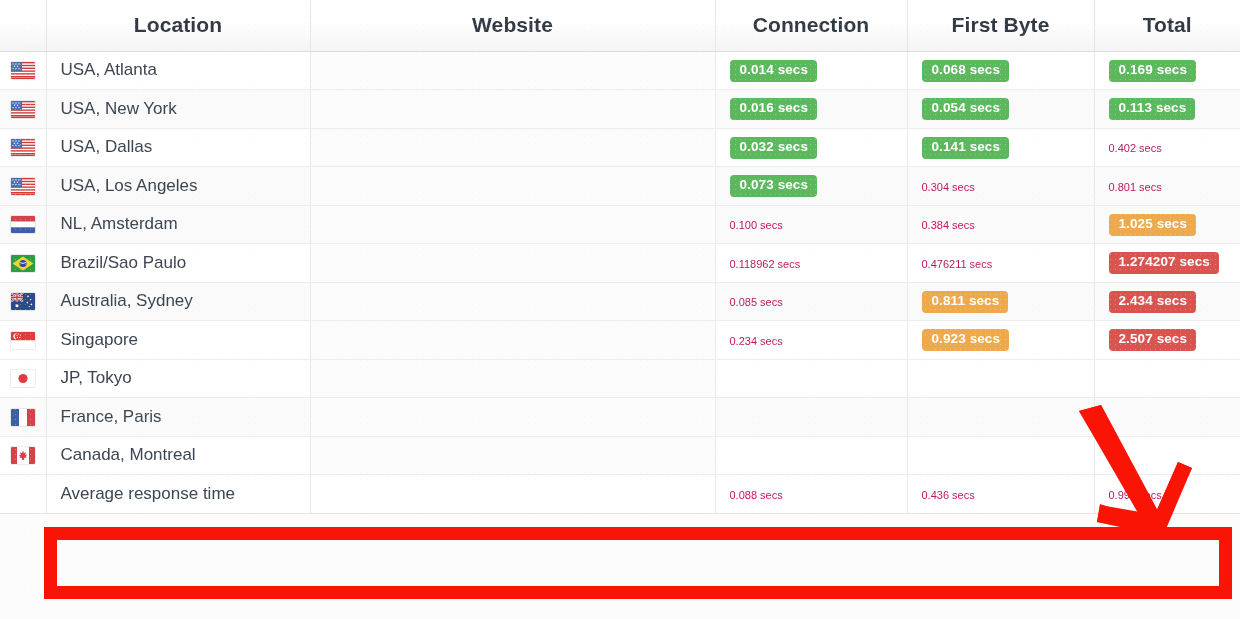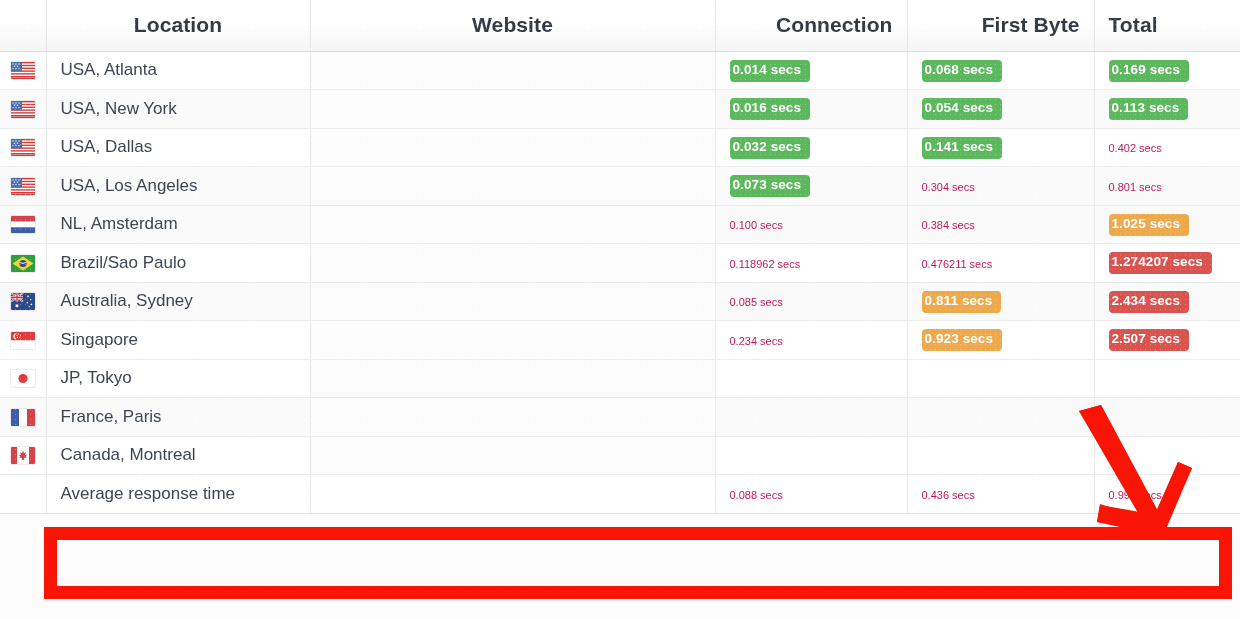--- a/index.html
+++ b/index.html
@@ -46,22 +46,22 @@
     font-size: 21px;
     font-weight: bold;
     color: #333a44;
     text-align: center;
     padding: 0 14px;
     box-sizing: border-box;
     vertical-align: middle;
     letter-spacing: 0.1px;
   }
   thead th.th-flag { border-right: 1px solid #e6e6e6; }
-  thead th.th-total { border-right: none; text-align: left; }
-  thead th.th-conn, thead th.th-fb { text-align: right; }
+  thead th.th-total { border-right: none; text-align: center; }
+  thead th.th-conn, thead th.th-fb { text-align: center; }
 
   tbody td {
     height: 38.5px;
     border-right: 1px solid #e9e9e9;
     border-bottom: 1px solid #ececec;
     padding: 0 14px;
     box-sizing: border-box;
     vertical-align: middle;
     background: #ffffff;
     font-size: 17px;
@@ -87,21 +87,21 @@
     vertical-align: middle;
     border-radius: 1px;
     box-shadow: 0 0 0 1px rgba(0,0,0,0.08);
     overflow: hidden;
     position: relative;
   }
   .flag svg { display: block; width: 24px; height: 17px; }
 
   .badge {
     display: inline-block;
-    padding: 3px 9px 4px 3px;
+    padding: 3px 9px 4px 10px;
     border-radius: 4px;
     color: #ffffff;
     font-size: 13.5px;
     font-weight: bold;
     line-height: 1.1;
     letter-spacing: 0.1px;
     white-space: nowrap;
   }
   .badge.green  { background: #5cb85c; }
   .badge.orange { background: #eda94c; text-align: right; }

